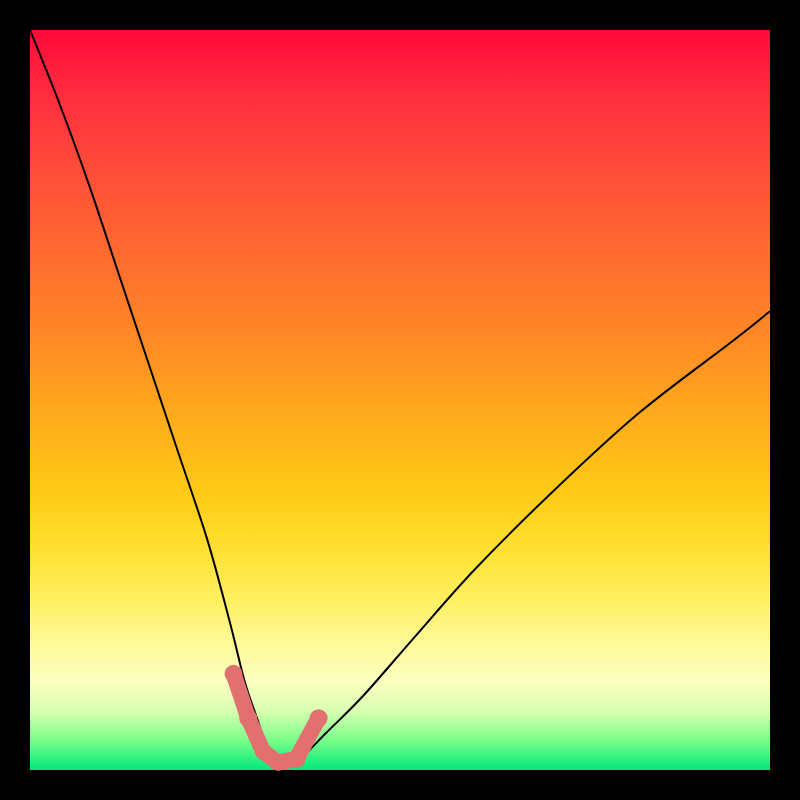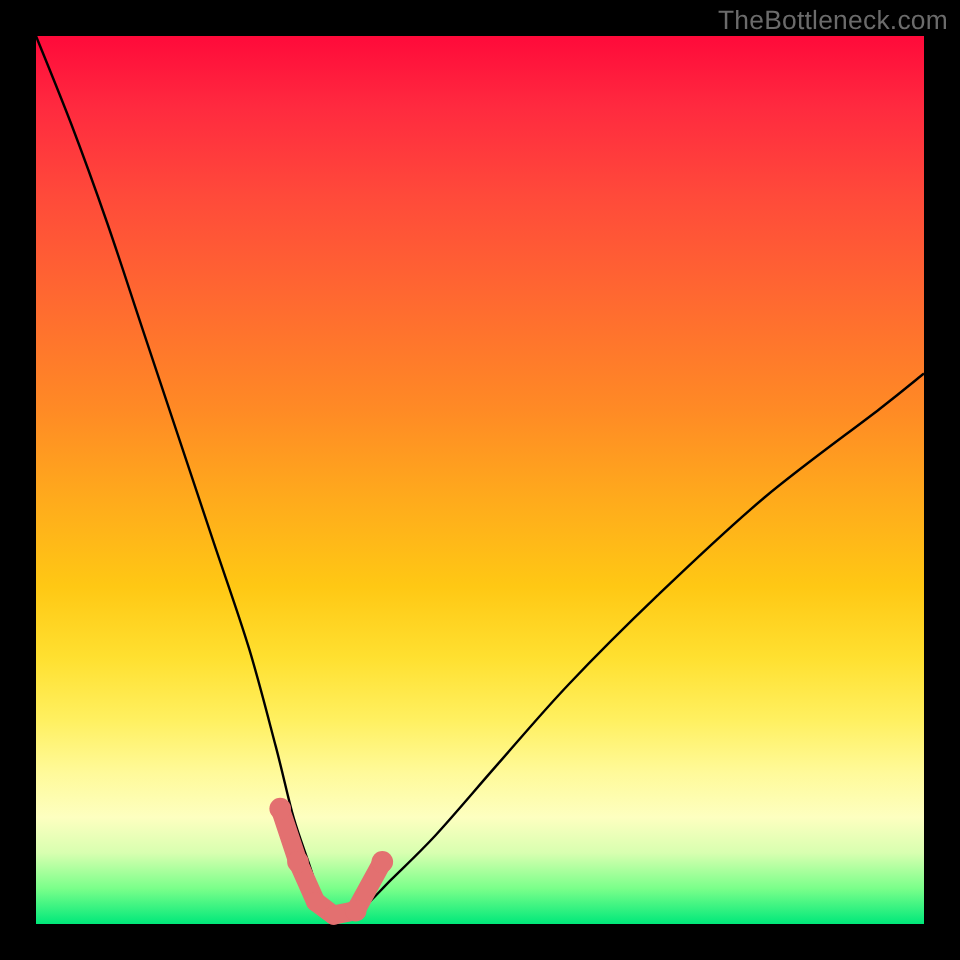--- a/index.html
+++ b/index.html
@@ -62,21 +62,20 @@
     stroke-linecap: round;
   }
   .marker-dot {
     fill: #e37070;
   }
 </style>
 </head>
 <body>
 
 <div class="frame">
-  <div class="watermark">TheBottleneck.com</div>
   <div class="plot-area">
     <svg class="overlay" viewBox="0 0 740 740">
       <path id="curvePath" class="curve" d="M 0.0 0.0 C 4.9 12.3, 19.7 48.1, 29.6 74.0 C 39.5 99.9, 49.3 127.0, 59.2 155.4 C 69.1 183.8, 78.9 214.6, 88.8 244.2 C 98.7 273.8, 108.5 303.4, 118.4 333.0 C 128.3 362.6, 138.1 392.2, 148.0 421.8 C 157.9 451.4, 169.0 482.2, 177.6 510.6 C 186.2 539.0, 193.6 568.6, 199.8 592.0 C 206.0 615.4, 209.7 633.9, 214.6 651.2 C 219.5 668.5, 225.7 683.3, 229.4 695.6 C 233.1 707.9, 234.3 719.0, 236.8 725.2 C 239.3 731.4, 240.5 731.4, 244.2 732.6 C 247.9 733.8, 254.1 733.8, 259.0 732.6 C 263.9 731.4, 267.6 730.1, 273.8 725.2 C 280.0 720.3, 286.1 712.9, 296.0 703.0 C 305.9 693.1, 318.2 682.0, 333.0 666.0 C 347.8 650.0, 366.3 627.8, 384.8 606.8 C 403.3 585.8, 421.8 563.6, 444.0 540.2 C 466.2 516.8, 490.9 492.1, 518.0 466.2 C 545.1 440.3, 576.0 410.7, 606.8 384.8 C 637.6 358.9, 680.8 328.1, 703.0 310.8 C 725.2 293.5, 733.8 286.1, 740.0 281.2"></path>
       <g id="markers">
           <line x1="203.50000000000003" y1="643.8" x2="218.29999999999998" y2="688.2" class="marker-seg"></line>
           <line x1="218.29999999999998" y1="688.2" x2="233.1" y2="721.5" class="marker-seg"></line>
           <line x1="233.1" y1="721.5" x2="247.9" y2="732.6" class="marker-seg"></line>
           <line x1="247.9" y1="732.6" x2="266.4" y2="728.9" class="marker-seg"></line>
           <line x1="266.4" y1="728.9" x2="288.6" y2="688.2" class="marker-seg"></line>
           <circle cx="203.50000000000003" cy="643.8" r="9" class="marker-dot"></circle>

